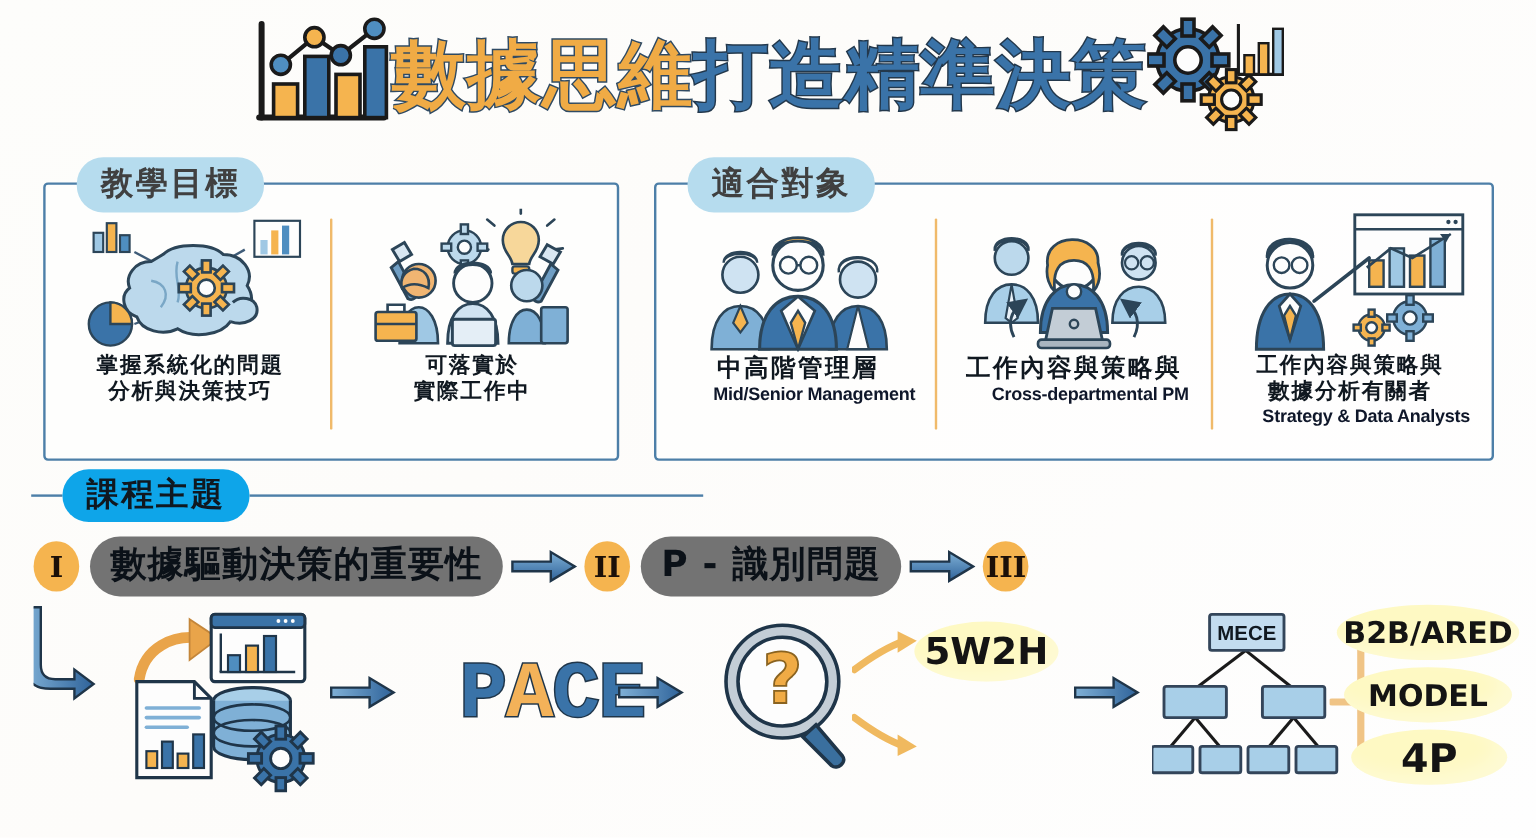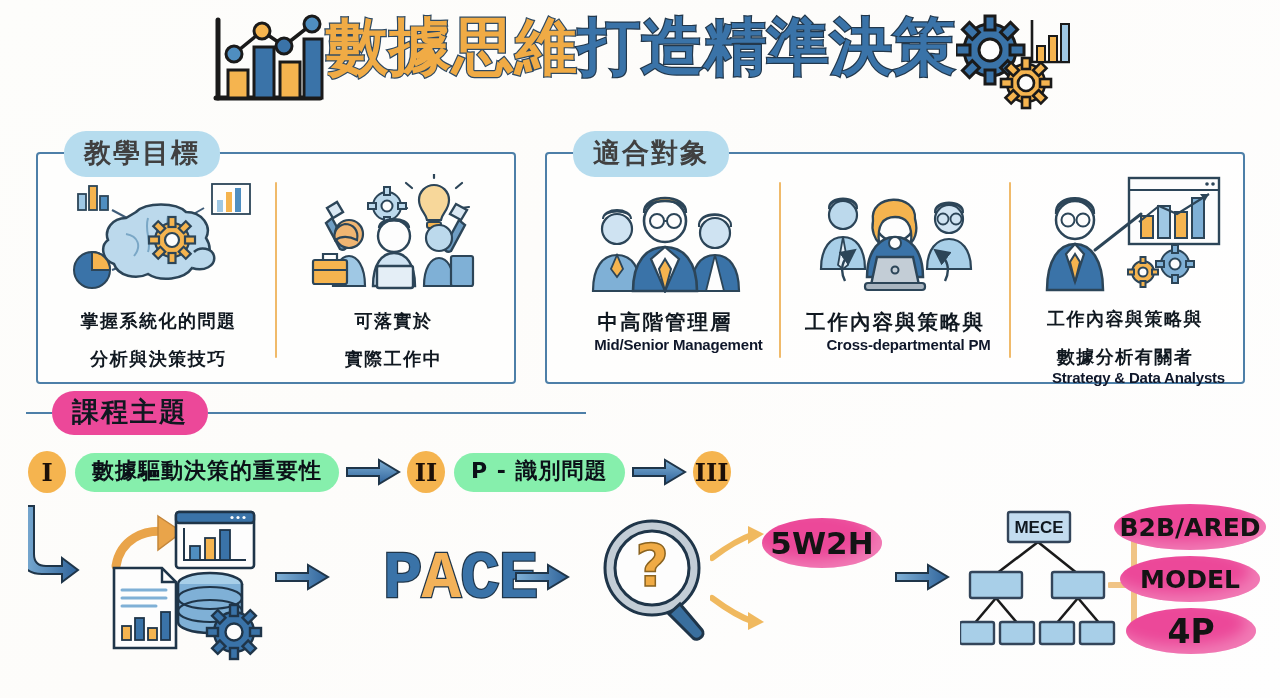--- a/index.html
+++ b/index.html
@@ -8,21 +8,21 @@
     background: linear-gradient(135deg, #fdfdfb 0%, #fdfcfa 40%, #fefefe 100%);
     font-family: "Liberation Sans", "DejaVu Sans", sans-serif;
     overflow: hidden;
     position: relative;
   }
   .canvas { position: relative; width: 1280px; height: 698px; }
 
   
   .title-row {
     position: absolute; left: 0; top: 14px; width: 1280px;
-    display: flex; align-items: flex-start; justify-content: center; 
+    display: flex; align-items: center; justify-content: center; 
   }
   .title-icon-left { width: 120px; height: 96px; flex: none; }
   .title-text {
     font-size: 62px; font-weight: bold; letter-spacing: 1px;
     font-family: "DejaVu Sans", "Liberation Sans", sans-serif;
     white-space: nowrap; line-height: 1.05;
   }
   .t-orange { color: #f0ab45; -webkit-text-stroke: 2.4px #2f4a63; paint-order: stroke fill; }
   .t-blue   { color: #3a73a8; -webkit-text-stroke: 2.4px #23384c; paint-order: stroke fill; }
   .title-icon-right { width: 118px; height: 96px; flex: none; }
@@ -49,61 +49,61 @@
     z-index: 3;
   }
 
   .panel-inner { display: flex; height: 100%; align-items: stretch; padding: 14px 6px 8px 6px; }
   .cell { flex: 1; display: flex; flex-direction: column; align-items: center; justify-content: flex-start; position: relative; padding: 4px 6px; }
   .vdiv { width: 2px; background: #f0ba6a; margin: 14px 2px 16px 2px; flex: none; border-radius: 2px; }
 
   .cell-art { height: 122px; display: flex; align-items: center; justify-content: center; }
   .cell-label-cn {
     font-size: 18px; font-weight: bold; color: #101820; text-align: center;
-    line-height: 1.22; letter-spacing: 1.5px; margin-top: 16px;
+    line-height: 1.22; letter-spacing: 1.5px; margin-top: 0;
     font-family: "DejaVu Sans", "Liberation Sans", sans-serif;
   }
   .cell-label-cn.big { font-size: 20.5px; letter-spacing: 2px; }
   .cell-label-en {
     font-size: 15px; font-weight: bold; color: #0f172a; text-align: center;
     margin-top: 1px; letter-spacing: -0.2px;
     font-family: "Liberation Sans", sans-serif;
     padding-left: 27px;
   }
 
   
   .section-head { position: absolute; left: 26px; top: 392px; width: 560px; height: 42px; display: flex; align-items: center; }
   .sh-line { height: 2px; background: #4d7fa8; flex: none; }
   .sh-badge {
-    background: #ec4899; border-radius: 22px; padding: 3px 20px 5px 20px;
+    background: #0ea5e9; border-radius: 22px; padding: 3px 20px 5px 20px;
     font-size: 27px; font-weight: bold; color: #101820; letter-spacing: 2px;
     font-family: "DejaVu Sans", "Liberation Sans", sans-serif; white-space: nowrap;
   }
   .logo-wrap { position: absolute; left: 232px; top: 410px; width: 165px; height: 36px; }
 
   
   .topics { position: absolute; left: 28px; top: 444px; width: 1232px; height: 56px; display: flex; align-items: center; }
   .numbadge {
     width: 38px; height: 42px; border-radius: 50%; background: #f5b44f;
     display: flex; align-items: center; justify-content: center;
     font-size: 24px; font-weight: bold; color: #1c1008; flex: none;
     font-family: "DejaVu Serif", "Liberation Serif", serif;
   }
   .topic-pill {
-    background: #86efac; border-radius: 26px; padding: 3px 17px 6px 17px;
-    font-size: 22px; font-weight: bold; color: #0b1118; letter-spacing: 1px;
+    background: #737373; border-radius: 26px; padding: 3px 17px 6px 17px;
+    font-size: 30px; font-weight: bold; color: #0b1118; letter-spacing: 1px;
     font-family: "DejaVu Sans", "Liberation Sans", sans-serif; white-space: nowrap;
     margin-left: 9px;
   }
   .arrow-h { width: 56px; height: 30px; flex: none; margin: 0 6px; }
 
   
   .flow { position: absolute; left: 22px; top: 500px; width: 1250px; height: 186px; }
   .oval {
-    background: #ec4899; border-radius: 50%/50%;
+    background: #fef9c3; border-radius: 50%/50%;
     display: flex; align-items: center; justify-content: center;
     font-weight: bold; color: #141414;
     font-family: "DejaVu Sans", "Liberation Sans", sans-serif;
     box-shadow: inset -10px -8px 14px rgba(255,255,255,0.28);
   }
   .pace {
     font-size: 66px; font-weight: bold; letter-spacing: -1px;
     font-family: Liberation Mono, monospace;
     margin-left: 43px;
   }

